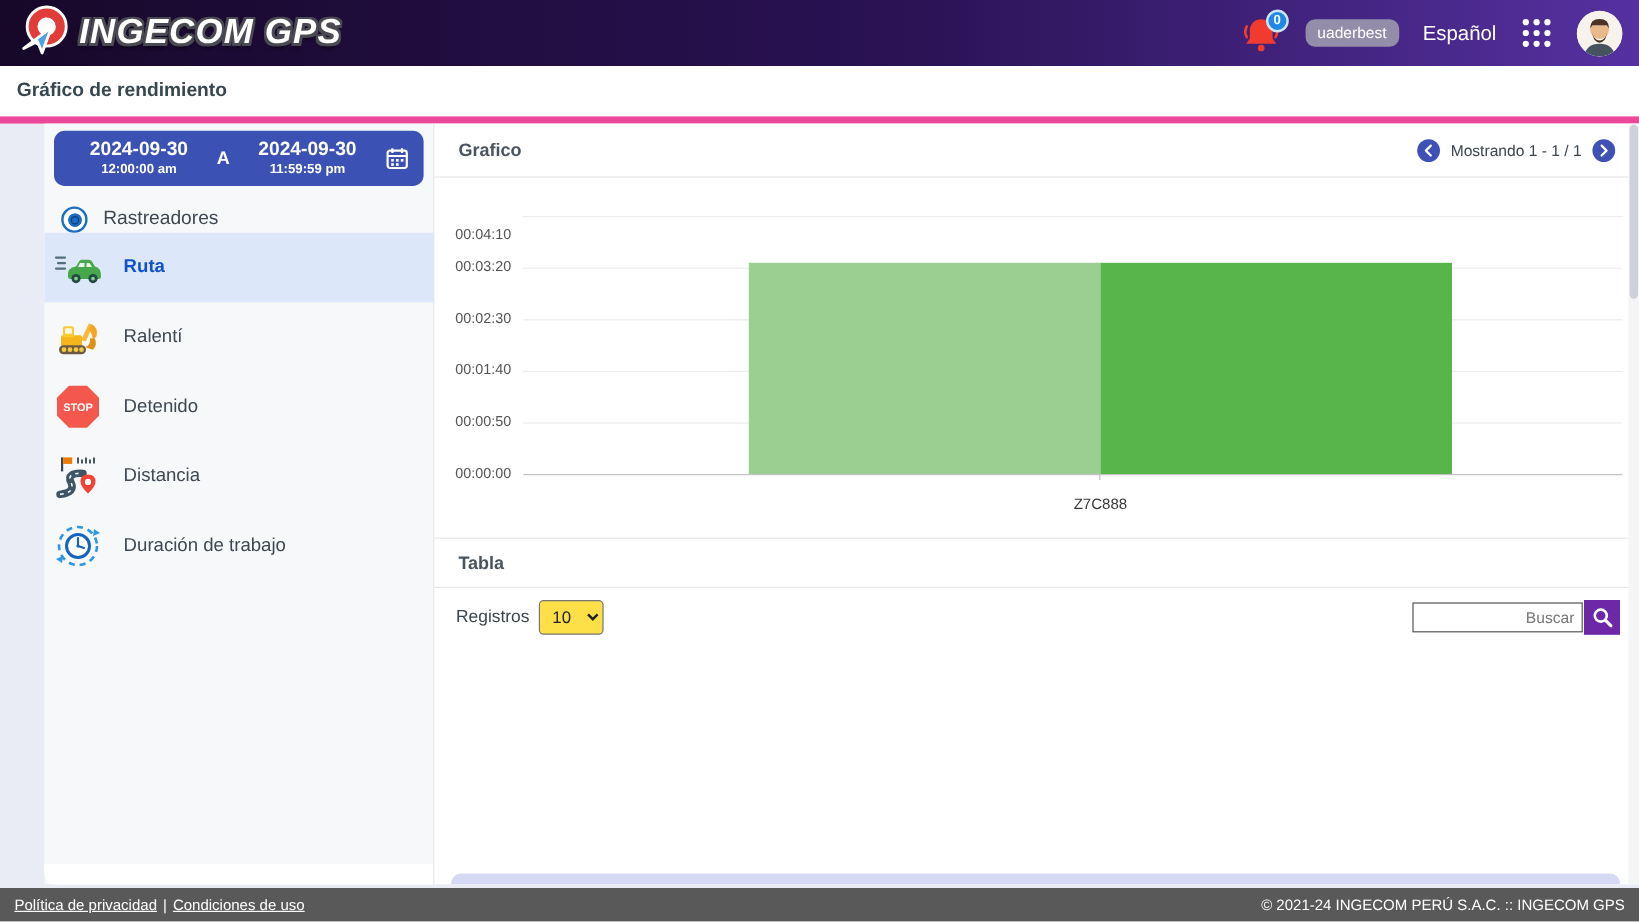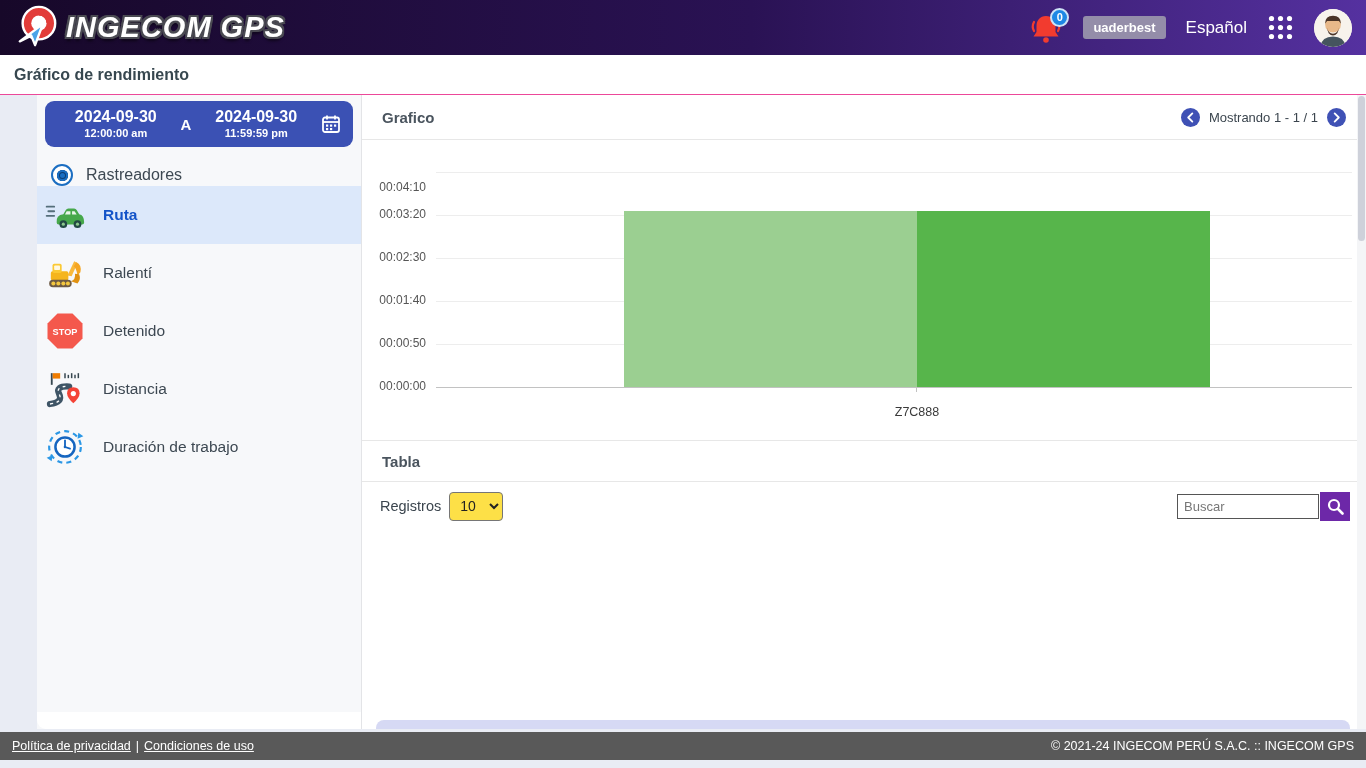--- a/index.html
+++ b/index.html
@@ -13,27 +13,27 @@
   .logo-text { color:#fff; font-size:29px; font-weight:900; font-style:italic;
     letter-spacing:1px;
     text-shadow:-2px 0 0 #4a4a52, 2px 0 0 #4a4a52, 0 -2px 0 #4a4a52, 0 2px 0 #4a4a52,
       -2px -2px 0 #4a4a52, 2px 2px 0 #4a4a52, -2px 2px 0 #4a4a52, 2px -2px 0 #4a4a52,
       0 4px 3px rgba(0,0,0,.55); }
   .nav-right { margin-left:auto; display:flex; align-items:center; gap:20px; }
   .bell-wrap { position:relative; width:34px; height:36px; }
   .bell-badge { position:absolute; top:-2px; right:-6px; width:19px; height:19px;
     background:var(--badge-blue,#1e88e5); border:2px solid #cfe4f7; border-radius:50%;
     color:#fff; font-size:11px; font-weight:bold; display:flex; align-items:center; justify-content:center; }
-  .user-pill { background:#948da9; color:#fff; font-size:13px; font-weight:bold;
-    padding:4px 10px; border-radius:3px; }
+  .user-pill { background:#948da9; color:#fff; font-size:13px; font-weight:normal;
+    padding:4px 10px; border-radius:8px; }
   .lang { color:#fff; font-size:17px; }
   .avatar { width:38px; height:38px; border-radius:50%; overflow:hidden; background:#f7f3ec; }
 
   
-  .breadcrumb { height:40px; background:#fff; border-bottom:1px solid #ec4899;
+  .breadcrumb { height:48px; background:#fff; border-bottom:6px solid #ec4899;
     display:flex; align-items:center; padding:0 14px; }
   .page-title { font-size:16px; font-weight:bold; color:#37474f; }
 
   
   .content { display:flex; height:634px; }
   .sidebar { width:325px; background:#f7f8fa; border-right:1px solid #e3e4e7; position:relative;margin-left:37px; }
   .sidebar-bottom-white { position:absolute; bottom:0; left:0; right:0; height:17px;
     background:#fff; border-radius:0 0 0 9px; }
   .main { flex:1; background:#fff; position:relative; overflow:hidden; }
 
@@ -83,21 +83,21 @@
   
   .tabla-header { height:42px; border-top:1px solid #e7e7e7; border-bottom:1px solid #e7e7e7;
     display:flex; align-items:center; padding:0 20px; }
   .table-controls { height:48px; display:flex; align-items:center; padding:0 16px 0 18px; }
   .registros-label { font-size:14.5px; color:#3b454e; margin-right:8px; }
   .registros-select { width:54px; height:29px; font-size:14px; color:#222;
     border:1px solid #767676; border-radius:4px; background:#fde047; padding-left:6px;
     font-family:"Liberation Sans", sans-serif; }
   .search-wrap { margin-left:auto; display:flex; align-items:center; }
   .search-input { width:142px; height:25px; border:1px solid #555; padding:0 6px;
-    font-size:13px; color:#333; font-family:"Liberation Sans", sans-serif; }
+    font-size:13px; color:#333; font-family:"Liberation Sans", sans-serif;text-align:right; }
   .search-input::placeholder { color:#777; }
   .search-btn { width:30px; height:29px; background:var(--search-button-purple,#6d28a8);
     border:none; display:flex; align-items:center; justify-content:center; cursor:pointer; margin-left:1px; }
 
   .data-table { width:1010px; margin-left:14px; border-collapse:collapse; }
   .data-table th { background:var(--table-header-bg,#d9dbf7); height:37px; text-align:left;
     font-size:13px; font-weight:bold; color:#2f3640; padding-left:8px; position:relative; }
   .data-table td { background:var(--table-row-bg,#edeffc); height:45px; font-size:13px;
     color:#333; padding-left:8px; }
   .col1 { width:485px; }

